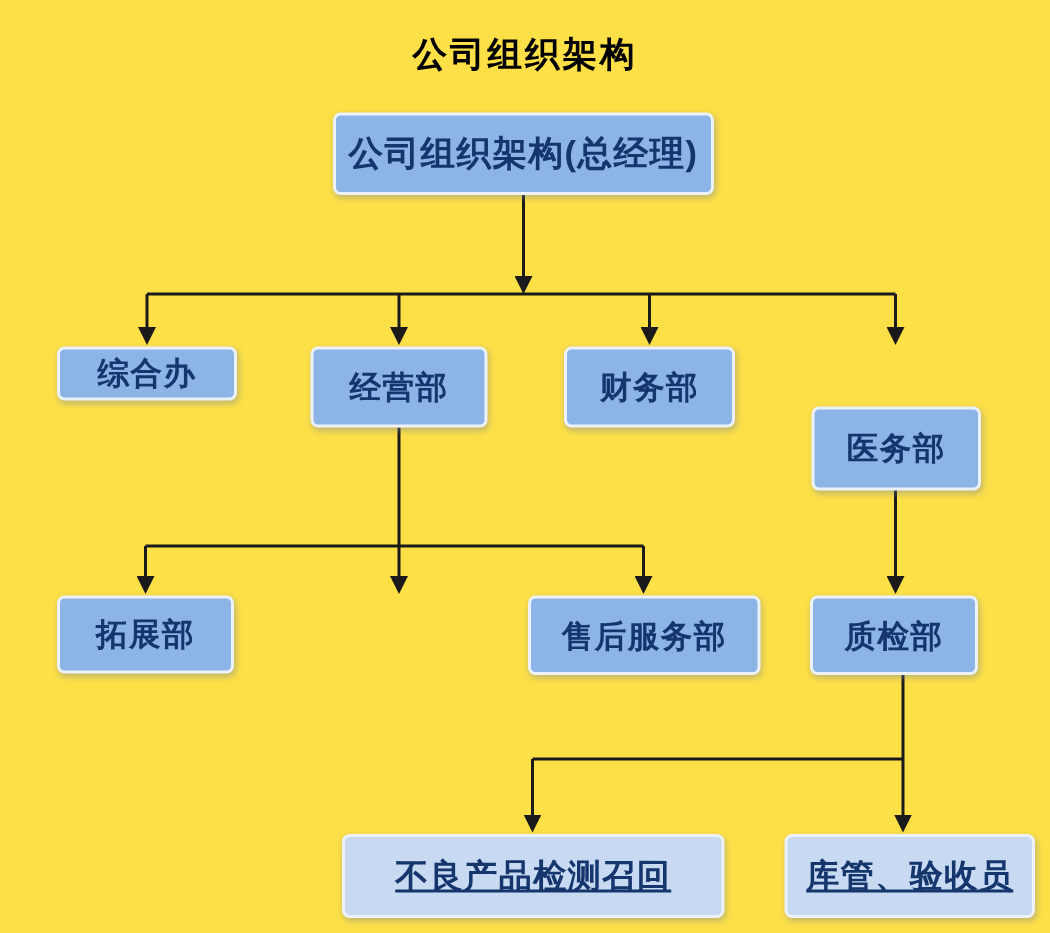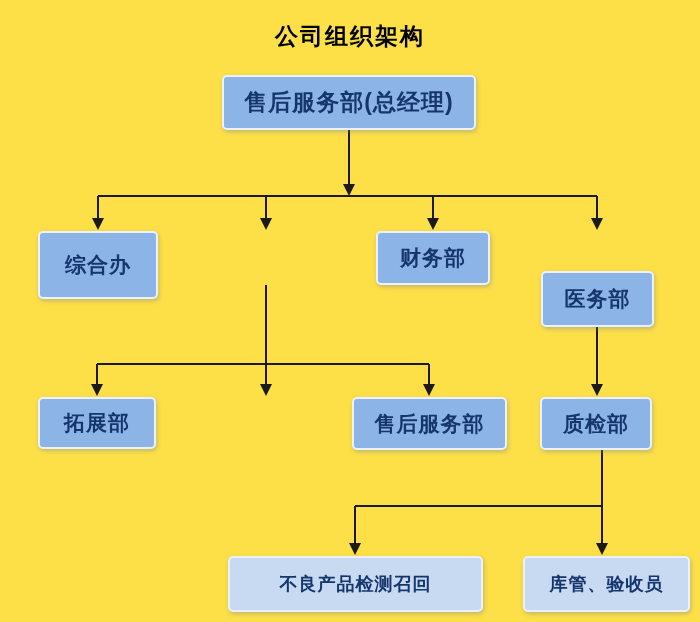--- a/index.html
+++ b/index.html
@@ -36,23 +36,23 @@
     color:var(--node-text);
     font-weight:bold;
     font-size:21px;
     border:2px solid #edf2fa;
     border-radius:5px;
     box-shadow:1px 2px 4px rgba(120,132,155,0.45);
     box-sizing:border-box;
     letter-spacing:1px;
     white-space:nowrap;
   }
-  .node.light{background:var(--node-fill-light);font-size:18px;}
+  .node.light{background:var(--node-fill-light);font-size:22px;text-decoration:underline;}
   .b-root{left:222px;top:75px;width:254px;height:55px;font-size:23px;}
-  .b-zhb {left:38px; top:231px;width:120px;height:68px;}
+  .b-zhb {left:38px; top:231px;width:120px;height:36px;}
   .b-jyb {left:207px;top:231px;width:118px;height:54px;}
   .b-cwb {left:376px;top:231px;width:114px;height:54px;text-align:right;}
   .b-ywb {left:541px;top:231px;width:113px;height:56px;margin-top:40px;}
   .b-tzb {left:38px; top:397px;width:118px;height:52px;}
   .b-yfb {left:209px;top:397px;width:115px;height:53px;}
   .b-shfwb{left:352px;top:397px;width:155px;height:53px;}
   .b-zjb {left:540px;top:397px;width:112px;height:53px;}
   .b-blcp{left:228px;top:556px;width:255px;height:56px;}
   .b-kggy{left:523px;top:556px;width:167px;height:56px;}
 </style>
@@ -82,23 +82,24 @@
     <path d="M97,364 V386" marker-end="url(#arw)"></path>
     <path d="M429,364 V386" marker-end="url(#arw)"></path>
 
     <path d="M597,285 V386" marker-end="url(#arw)"></path>
 
     <path d="M602,450 V545" marker-end="url(#arw)"></path>
     <path d="M355,506 H602"></path>
     <path d="M355,506 V545" marker-end="url(#arw)"></path>
   </svg>
 
-  <div class="node b-root">售后服务部(总经理)</div>
+  <div class="node b-root">公司组织架构(总经理)</div>
 
   <div class="node b-zhb">综合办</div>
+  <div class="node b-jyb">经营部</div>
   <div class="node b-cwb">财务部</div>
   <div class="node b-ywb">医务部</div>
 
   <div class="node b-tzb">拓展部</div>
   <div class="node b-shfwb">售后服务部</div>
   <div class="node b-zjb">质检部</div>
 
   <div class="node light b-blcp">不良产品检测召回</div>
   <div class="node light b-kggy">库管、验收员</div>
 

